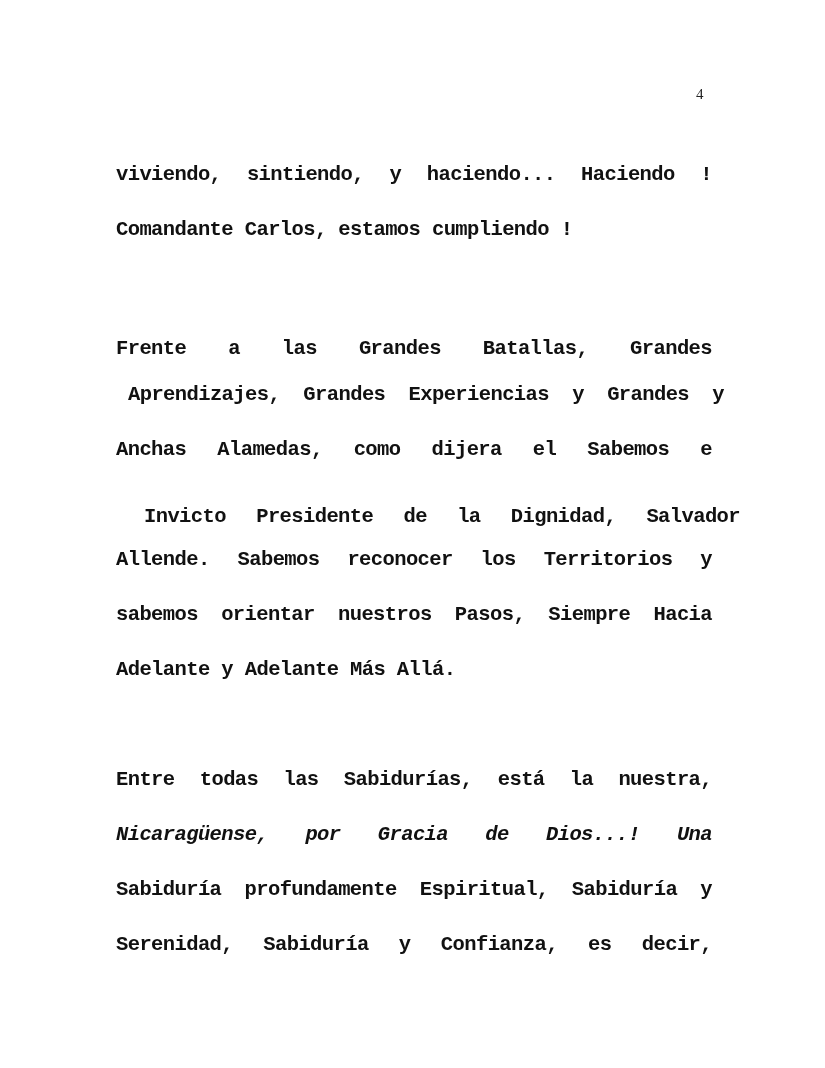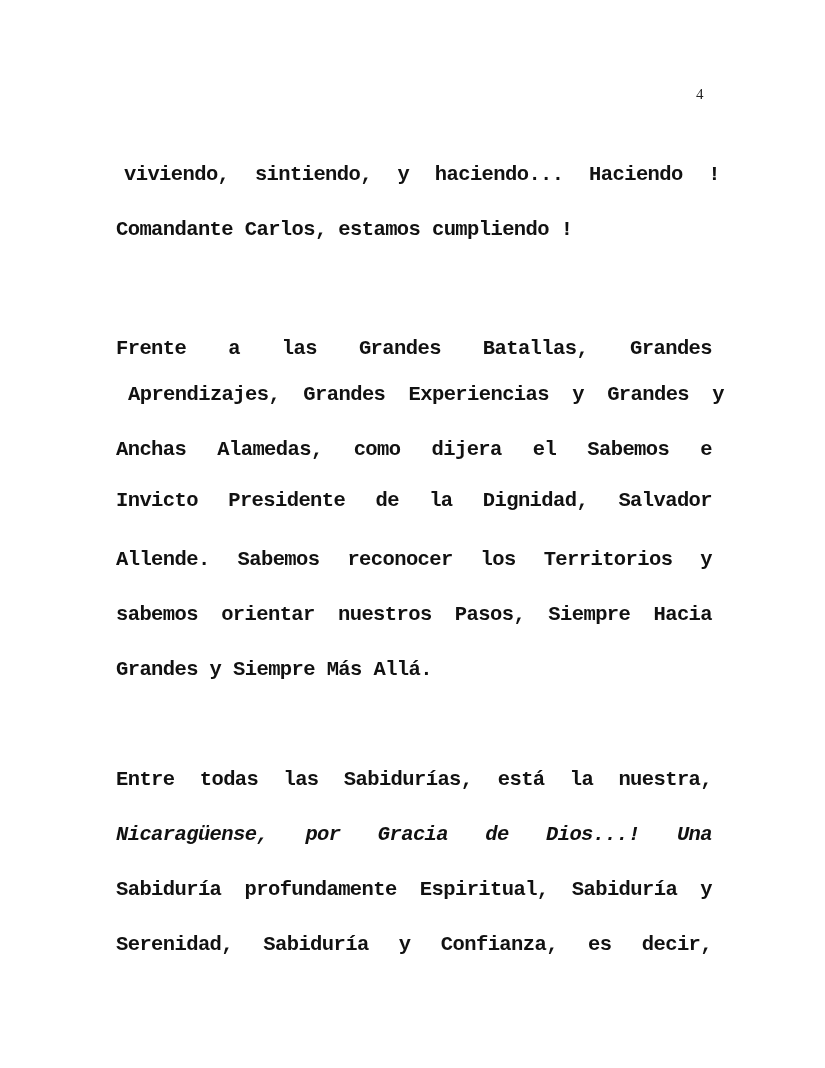--- a/index.html
+++ b/index.html
@@ -57,29 +57,29 @@
     }
   </style>
 </head>
 <body>
 
 <div class="page">
   <div class="page-number">4</div>
 
   <div class="body-text">
 
-    <div class="line" style="top:160px;margin-left:8px;">viviendo, sintiendo, y haciendo... Haciendo !</div>
+    <div class="line" style="top:160px;">viviendo, sintiendo, y haciendo... Haciendo !</div>
     <div class="line last" style="top:215px;">Comandante Carlos, estamos cumpliendo !</div>
 
     <div class="line" style="top:334px;">Frente a las Grandes Batallas, Grandes</div>
     <div class="line" style="top:380px;margin-left:12px;">Aprendizajes, Grandes Experiencias y Grandes y</div>
     <div class="line" style="top:435px;">Anchas Alamedas, como dijera el Sabemos e</div>
-    <div class="line" style="top:486px;">Invicto Presidente de la Dignidad, Salvador</div>
+    <div class="line" style="top:502px;margin-left:28px;">Invicto Presidente de la Dignidad, Salvador</div>
     <div class="line" style="top:545px;">Allende. Sabemos reconocer los Territorios y</div>
     <div class="line" style="top:600px;">sabemos orientar nuestros Pasos, Siempre Hacia</div>
-    <div class="line last" style="top:655px;">Grandes y Siempre Más Allá.</div>
+    <div class="line last" style="top:655px;">Adelante y Adelante Más Allá.</div>
 
     <div class="line" style="top:765px;">Entre todas las Sabidurías, está la nuestra,</div>
     <div class="line" style="top:820px;font-style:italic;">Nicaragüense, por Gracia de Dios...! Una</div>
     <div class="line" style="top:875px;">Sabiduría profundamente Espiritual, Sabiduría y</div>
     <div class="line" style="top:930px;">Serenidad, Sabiduría y Confianza, es decir,</div>
   </div>
 </div>
 
 </body></html>

